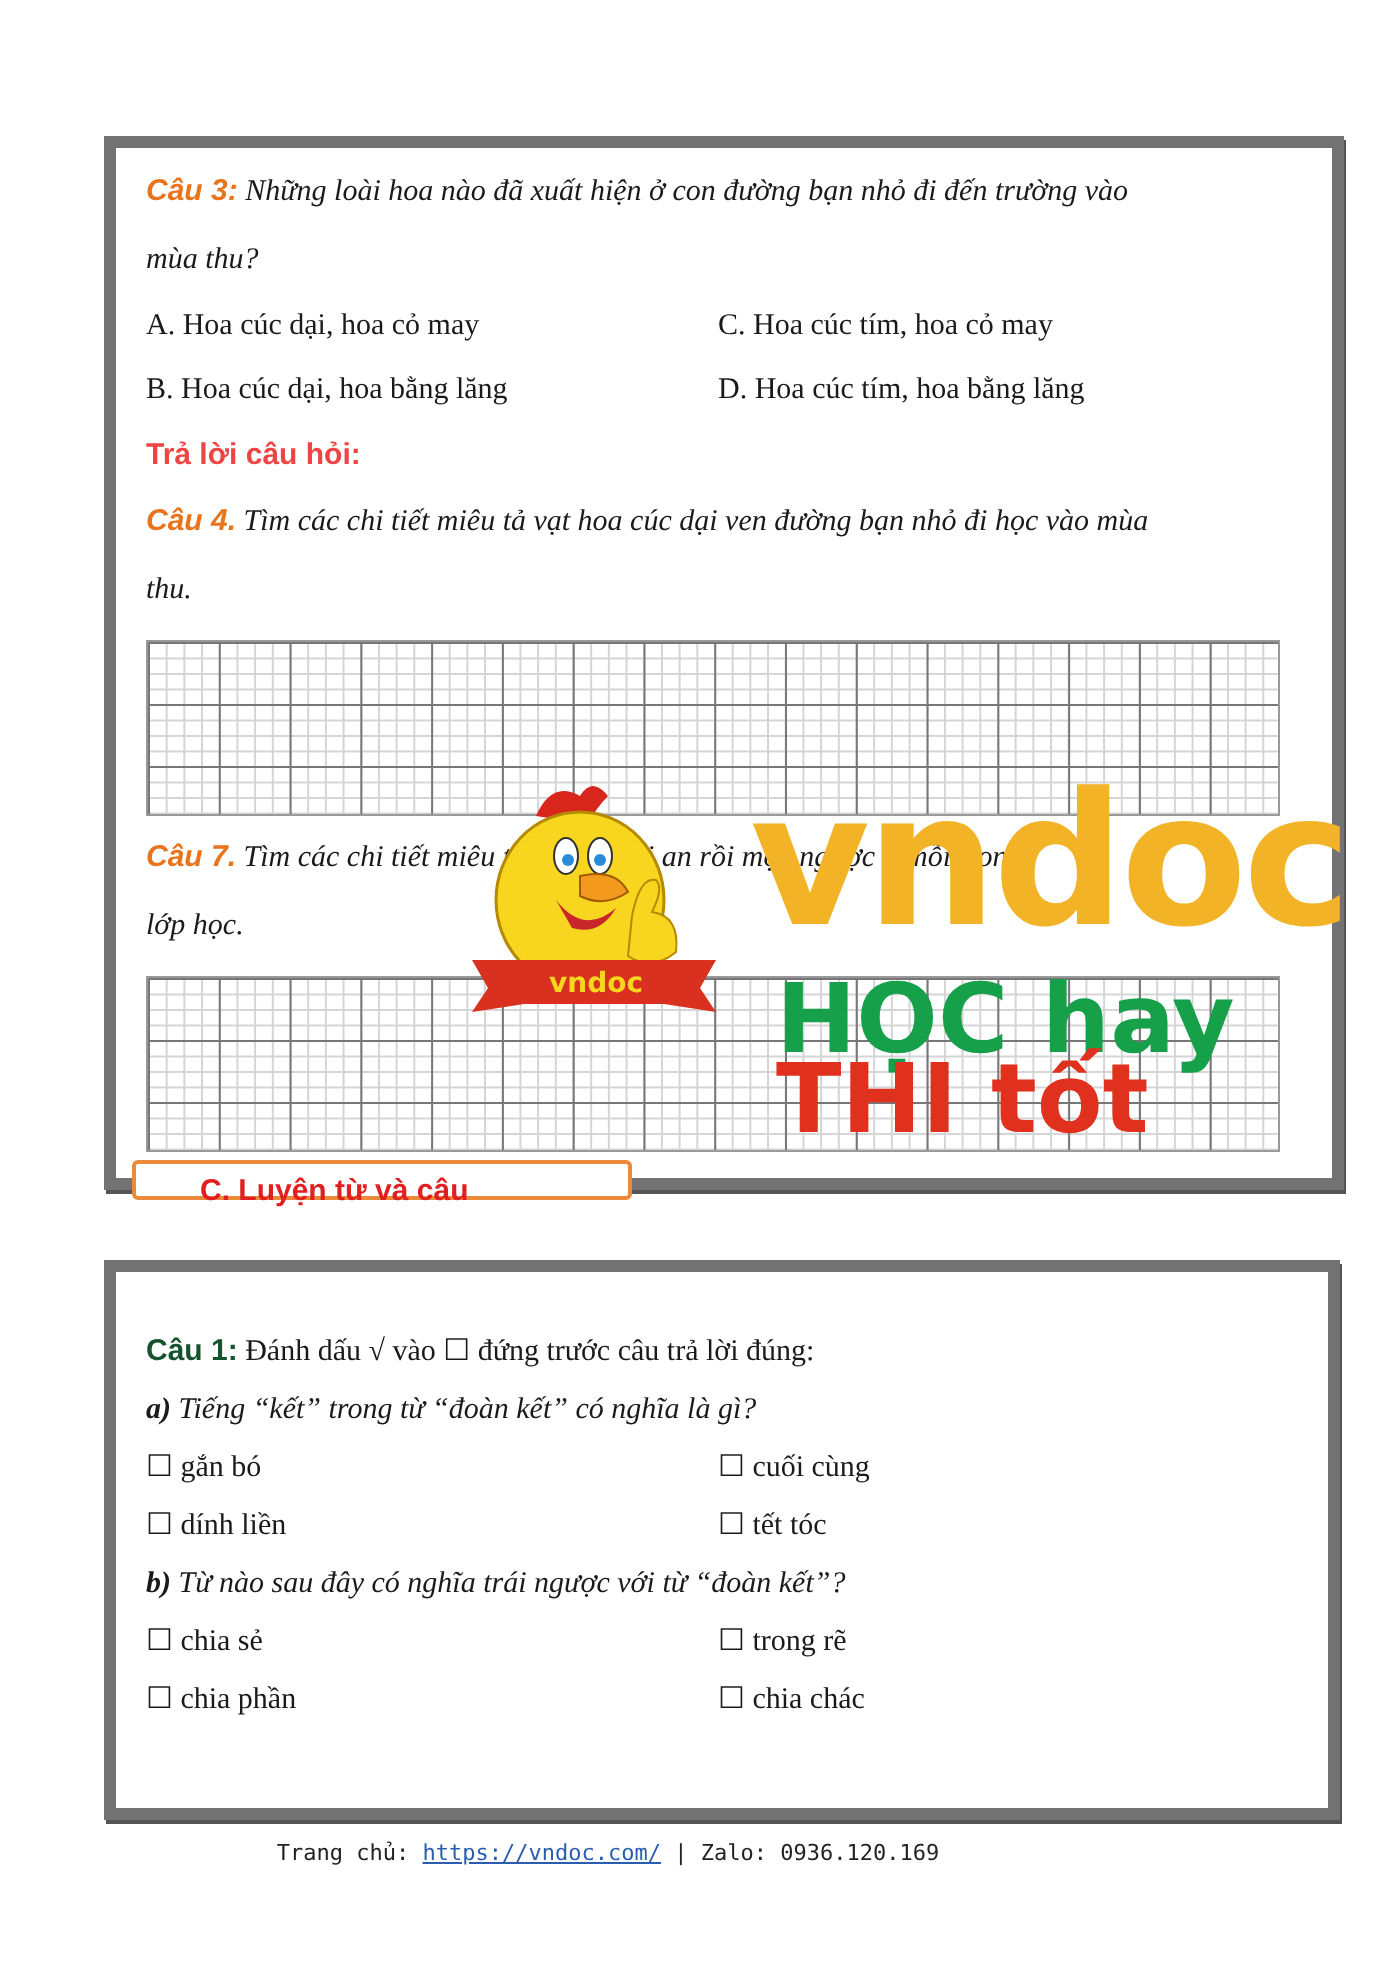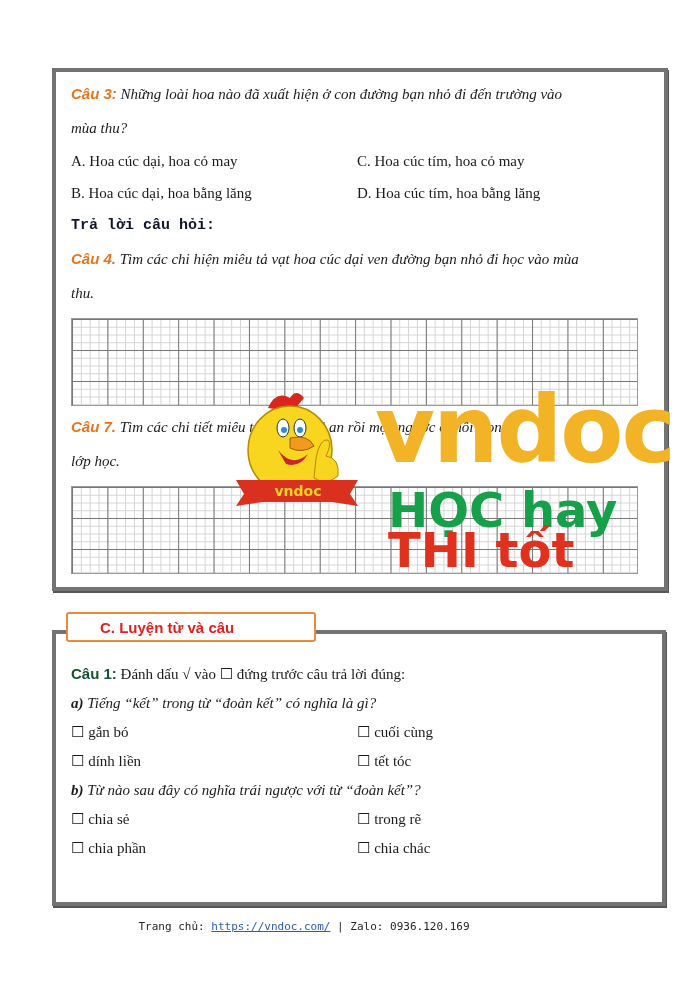--- a/index.html
+++ b/index.html
@@ -3,50 +3,50 @@
 <meta charset="utf-8">
 <style>
   html, body { margin: 0; padding: 0; background: #ffffff; }
   body {
     width: 700px; height: 990px; position: relative; overflow: hidden;
     font-family: "DejaVu Serif", "Liberation Serif", serif;
     color: #1a1a1a;
   }
   .box {
     position: absolute;
-    border: 4px solid #737373;
+    border: 6px solid #737373;
     background: #fff;
     box-shadow: 1px 2px 0 #555;
   }
   #box1 { left: 52px; top: 68px; width: 608px; height: 515px; }
   #box2 { left: 52px; top: 630px; width: 606px; height: 268px; }
   .line {
     position: absolute; left: 15px; right: 10px;
     font-size: 15px; line-height: 20px; white-space: nowrap;
     font-family: "Liberation Serif", "DejaVu Serif", serif;
   }
   .italic { font-style: italic; }
   .orange { color: #e9741c; font-weight: bold; font-family: "Liberation Sans", "DejaVu Sans", sans-serif; font-style: italic; }
-  .orange-up { color: #0f172a; font-weight: bold; font-family: Liberation Mono, monospace; }
+  .orange-up { color: #ef4444; font-weight: bold; font-family: Liberation Sans, sans-serif; }
   .col2 { position: absolute; left: 286px; }
   .grid {
     position: absolute; left: 15px; width: 565px;
     border: 1px solid #999;
     background-color: #fff;
     background-image:
       linear-gradient(to right, #777 1px, transparent 1px),
       linear-gradient(to bottom, #777 1px, transparent 1px),
       linear-gradient(to right, #d4d4d4 1px, transparent 1px),
       linear-gradient(to bottom, #d4d4d4 1px, transparent 1px);
     background-size: 35.4px 100%, 100% 31px, 8.85px 100%, 100% 7.75px;
   }
   #grid1 { top: 246px; height: 86px; }
   #grid2 { top: 414px; height: 86px; }
   .section-tab {
-    position: absolute; left: 66px; top: 612px; width: 250px; height: 30px;
+    position: absolute; left: 66px; top: 580px; width: 250px; height: 20px;
     border: 2px solid #ec8a3c; border-radius: 3px;
     background: #fff; z-index: 3;
     box-sizing: border-box;
   }
   .section-tab span {
     position: absolute; left: 32px; top: 5px;
     font-family: "Liberation Sans", "DejaVu Sans", sans-serif;
     font-weight: bold; font-size: 15px; color: #e02020;
   }
   .red-label { color: #14532d; font-family: "Liberation Sans", "DejaVu Sans", sans-serif; font-weight: bold; }
@@ -84,21 +84,21 @@
     <span class="col2">D. Hoa cúc tím, hoa bằng lăng</span>
   </div>
   <div class="line" style="top:79px;">
     <span>A. Hoa cúc dại, hoa cỏ may</span>
     <span class="col2">C. Hoa cúc tím, hoa cỏ may</span>
   </div>
 
   <div class="line orange-up" style="top:144px;">Trả lời câu hỏi:</div>
 
   <div class="line italic" style="top:177px;">
-    <span class="orange">Câu 4.</span><span> Tìm các chi hiện miêu tả vạt hoa cúc dại ven đường bạn nhỏ đi học vào mùa</span>
+    <span class="orange">Câu 4.</span><span> Tìm các chi tiết miêu tả vạt hoa cúc dại ven đường bạn nhỏ đi học vào mùa</span>
   </div>
   <div class="line italic" style="top:211px;">thu.</div>
 
   <div class="grid" id="grid1"></div>
 
   <div class="line italic" style="top:345px;">
     <span class="orange">Câu 7.</span><span> Tìm các chi tiết miêu tả thanh mai an rồi mọc ngược ở mỗi trong</span>
   </div>
   <div class="line italic" style="top:379px;">lớp học.</div>
 

